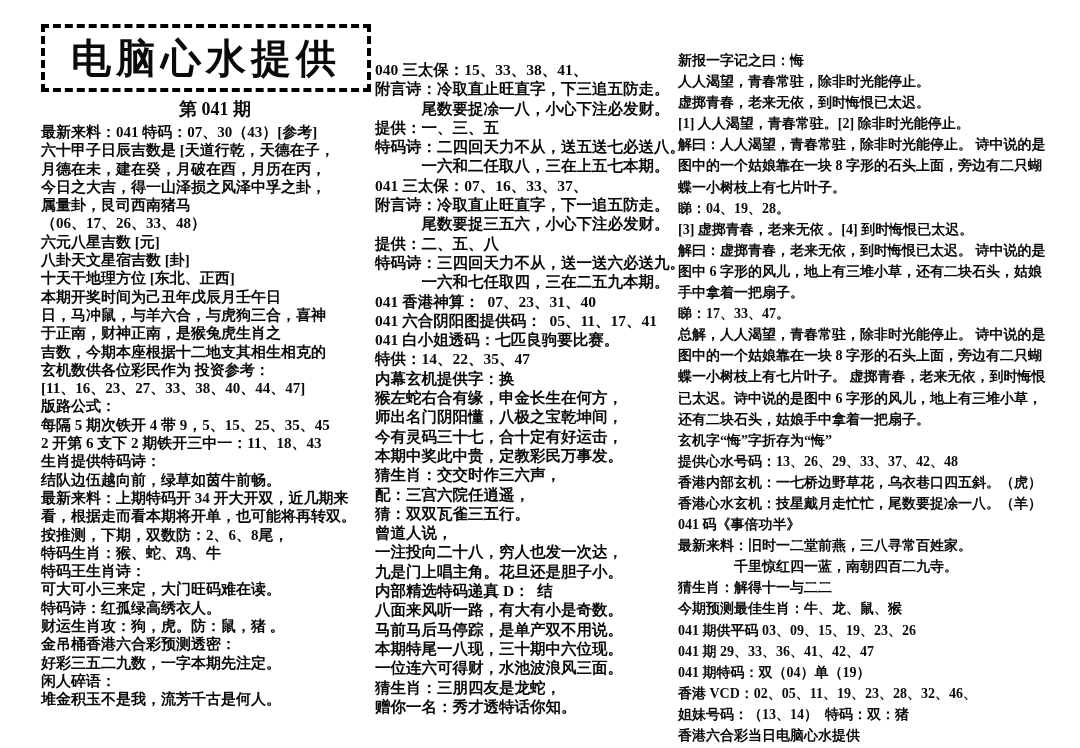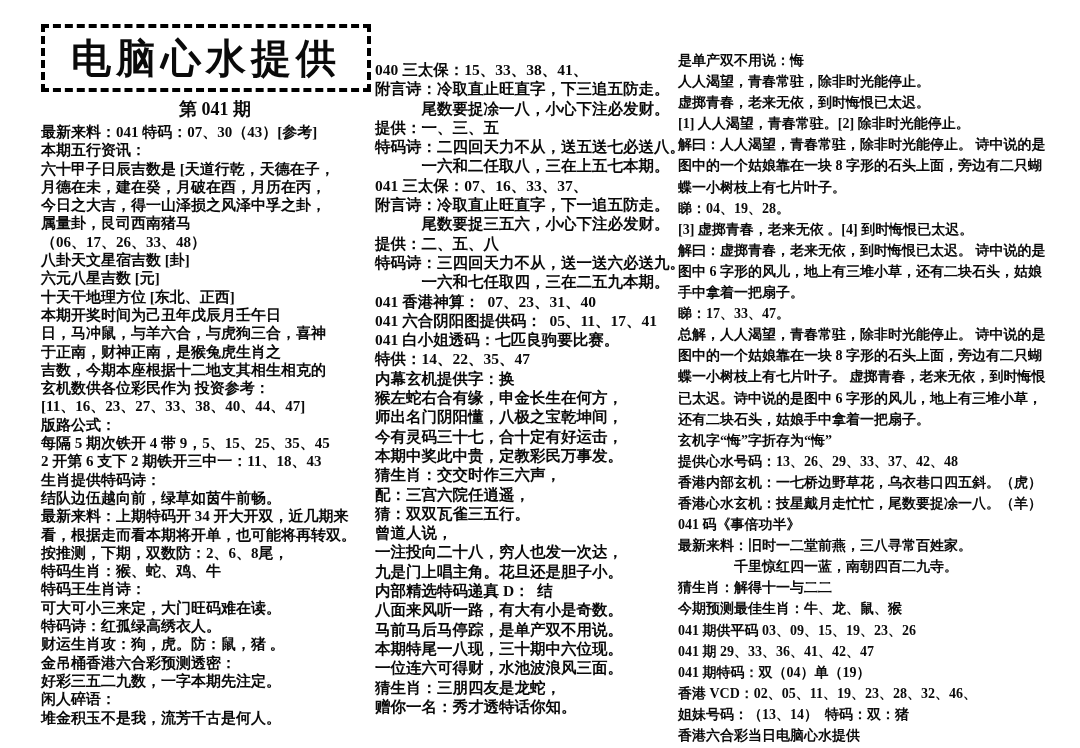--- a/index.html
+++ b/index.html
@@ -33,28 +33,27 @@
 </head>
 <body>
 
 <div class="col col1">
   <div class="title-box">
     <span class="title">电脑心水提供</span>
   </div>
   <div class="issue">第 041 期</div>
   <div class="lines lines1">
       <div class="line">最新来料：041 特码：07、30（43）[参考]</div>
-      <div class="line">本期五行资讯：</div>
       <div class="line">六十甲子日辰吉数是 [天道行乾，天德在子，</div>
       <div class="line">月德在未，建在癸，月破在酉，月历在丙，</div>
       <div class="line">今日之大吉，得一山泽损之风泽中孚之卦，</div>
       <div class="line">属量卦，艮司西南猪马</div>
       <div class="line">（06、17、26、33、48）</div>
+      <div class="line">六元八星吉数 [元]</div>
       <div class="line">八卦天文星宿吉数 [卦]</div>
-      <div class="line">六元八星吉数 [元]</div>
       <div class="line">十天干地理方位 [东北、正西]</div>
       <div class="line">本期开奖时间为己丑年戊辰月壬午日</div>
       <div class="line">日，马冲鼠，与羊六合，与虎狗三合，喜神</div>
       <div class="line">于正南，财神正南，是猴兔虎生肖之</div>
       <div class="line">吉数，今期本座根据十二地支其相生相克的</div>
       <div class="line">玄机数供各位彩民作为 投资参考：</div>
       <div class="line">[11、16、23、27、33、38、40、44、47]</div>
       <div class="line">版路公式：</div>
       <div class="line">每隔 5 期次铁开 4 带 9，5、15、25、35、45</div>
       <div class="line">2 开第 6 支下 2 期铁开三中一：11、18、43</div>
@@ -109,21 +108,21 @@
       <div class="line">马前马后马停踪，是单产双不用说。</div>
       <div class="line">本期特尾一八现，三十期中六位现。</div>
       <div class="line">一位连六可得财，水池波浪风三面。</div>
       <div class="line">猜生肖：三朋四友是龙蛇，</div>
       <div class="line">赠你一名：秀才透特话你知。</div>
     </div>
 </div>
 
 <div class="col col3">
   <div class="lines lines3">
-      <div class="line">是单产双不用说：悔</div>
+      <div class="line">新报一字记之曰：悔</div>
       <div class="line">人人渴望，青春常驻，除非时光能停止。</div>
       <div class="line">虚掷青春，老来无依，到时悔恨已太迟。</div>
       <div class="line">[1] 人人渴望，青春常驻。[2] 除非时光能停止。</div>
       <div class="line">解曰：人人渴望，青春常驻，除非时光能停止。 诗中说的是</div>
       <div class="line">图中的一个姑娘靠在一块 8 字形的石头上面，旁边有二只蝴</div>
       <div class="line">蝶一小树枝上有七片叶子。</div>
       <div class="line">睇：04、19、28。</div>
       <div class="line">[3] 虚掷青春，老来无依 。[4] 到时悔恨已太迟。</div>
       <div class="line">解曰：虚掷青春，老来无依，到时悔恨已太迟。 诗中说的是</div>
       <div class="line">图中 6 字形的风儿，地上有三堆小草，还有二块石头，姑娘</div>

